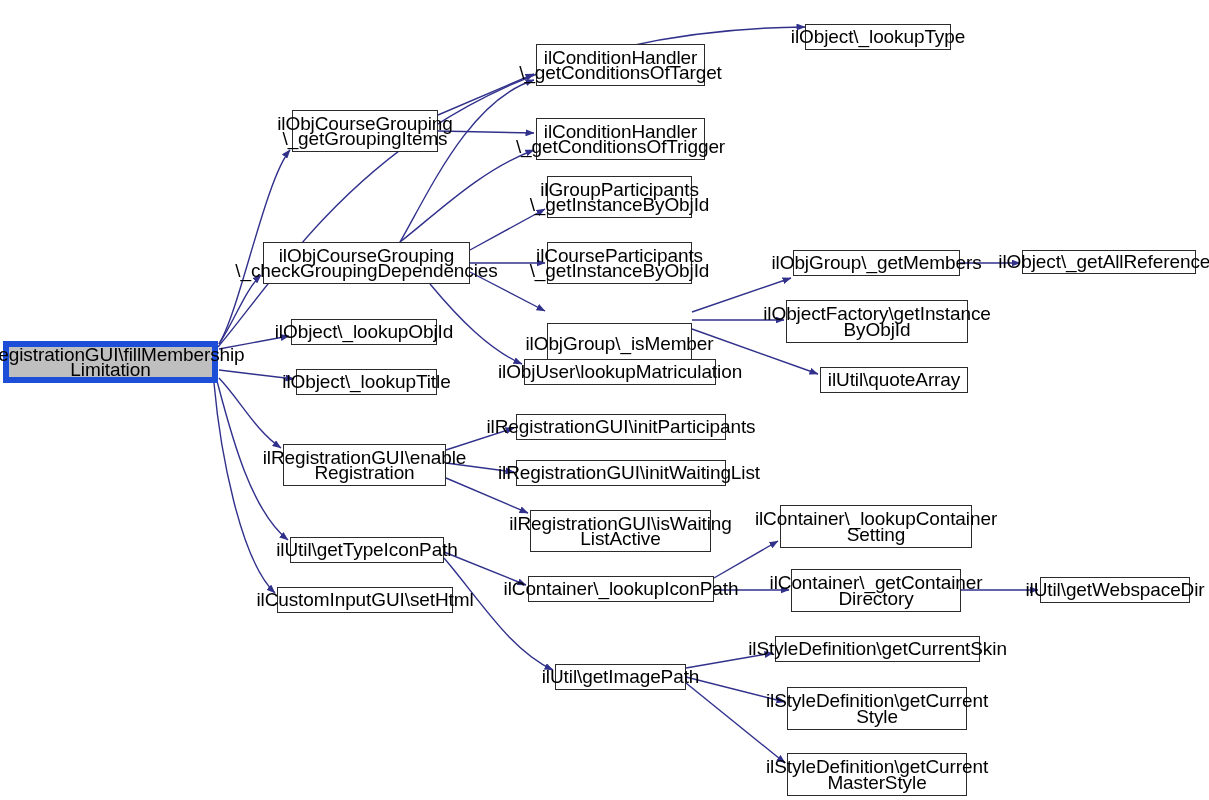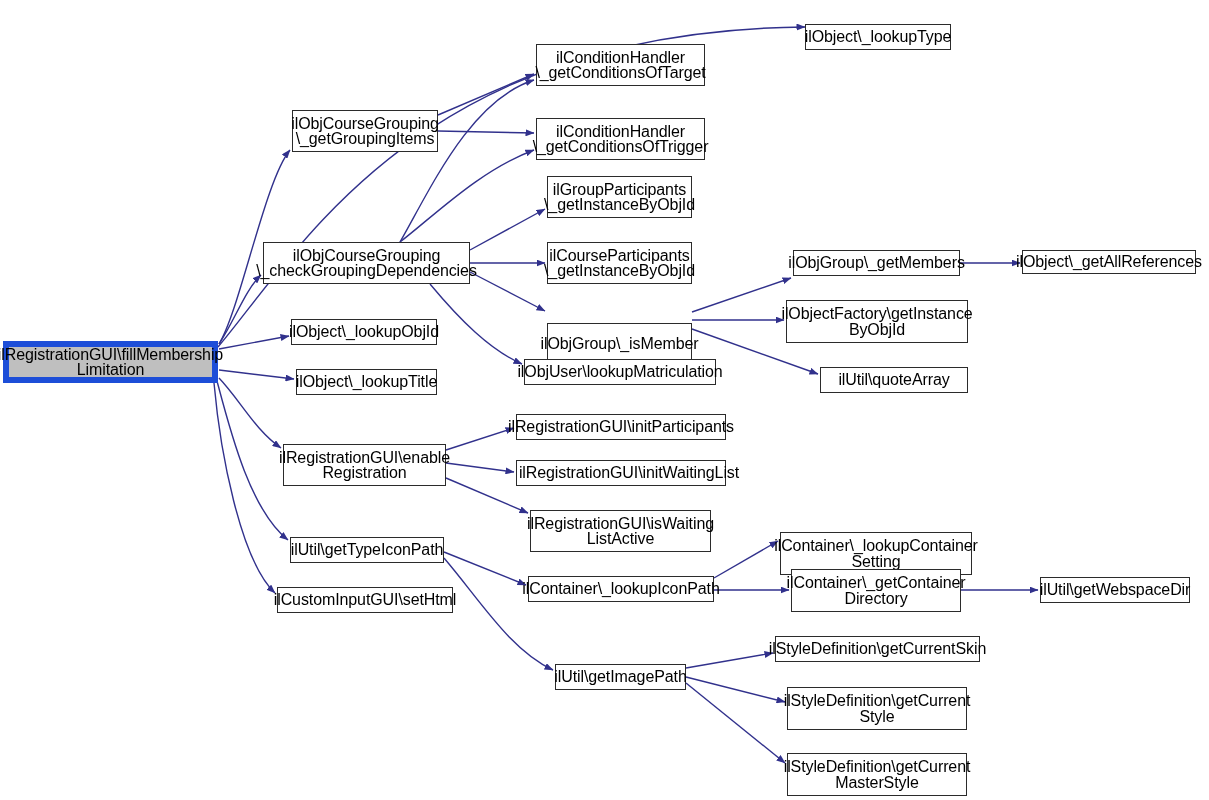--- a/index.html
+++ b/index.html
@@ -26,21 +26,21 @@
   .node {
     position: absolute;
     box-sizing: border-box;
     border: 1px solid #2b2b2b;
     background: #ffffff;
     color: #000000;
     display: flex;
     align-items: center;
     justify-content: center;
     text-align: center;
-    font-size: 16px;
+    font-size: 19px;
     line-height: 15.5px;
     letter-spacing: -0.1px;
     padding: 1px 4px;
     white-space: pre-line;
     z-index: 5;
   }
   .node.root {
     background: #bfbfbf;
     border: 6px solid #1d4ed8;
   }
@@ -108,21 +108,21 @@
     <div class="node" style="left: 786px; top: 300px; width: 182px; height: 43px;">ilObjectFactory\getInstance
 ByObjId</div>
     <div class="node" style="left: 291px; top: 319px; width: 146px; height: 26px;">ilObject\_lookupObjId</div>
     <div class="node" style="left: 524px; top: 359px; width: 192px; height: 26px;">ilObjUser\lookupMatriculation</div>
     <div class="node" style="left: 820px; top: 367px; width: 148px; height: 26px;">ilUtil\quoteArray</div>
     <div class="node" style="left: 296px; top: 369px; width: 141px; height: 26px;">ilObject\_lookupTitle</div>
     <div class="node" style="left: 516px; top: 414px; width: 210px; height: 26px; text-align: center;">ilRegistrationGUI\initParticipants</div>
     <div class="node" style="left: 283px; top: 444px; width: 163px; height: 42px;">ilRegistrationGUI\enable
 Registration</div>
     <div class="node" style="left: 516px; top: 460px; width: 210px; height: 26px; padding-left: 20px;">ilRegistrationGUI\initWaitingList</div>
-    <div class="node" style="left: 780px; top: 532px; width: 192px; height: 43px;">ilContainer\_lookupContainer
+    <div class="node" style="left: 780px; top: 505px; width: 192px; height: 43px;">ilContainer\_lookupContainer
 Setting</div>
     <div class="node" style="left: 530px; top: 510px; width: 181px; height: 42px;">ilRegistrationGUI\isWaiting
 ListActive</div>
     <div class="node" style="left: 290px; top: 537px; width: 154px; height: 26px;">ilUtil\getTypeIconPath</div>
     <div class="node" style="left: 528px; top: 576px; width: 186px; height: 26px;">ilContainer\_lookupIconPath</div>
     <div class="node" style="left: 791px; top: 569px; width: 170px; height: 43px;">ilContainer\_getContainer
 Directory</div>
     <div class="node" style="left: 1040px; top: 577px; width: 150px; height: 26px;">ilUtil\getWebspaceDir</div>
     <div class="node" style="left: 277px; top: 587px; width: 176px; height: 26px;">ilCustomInputGUI\setHtml</div>
     <div class="node" style="left: 775px; top: 636px; width: 205px; height: 26px;">ilStyleDefinition\getCurrentSkin</div>

